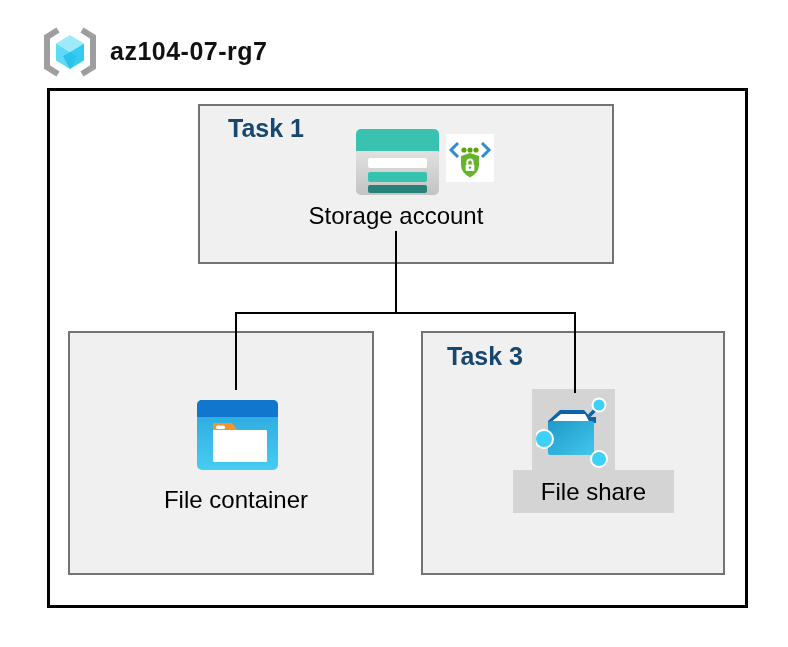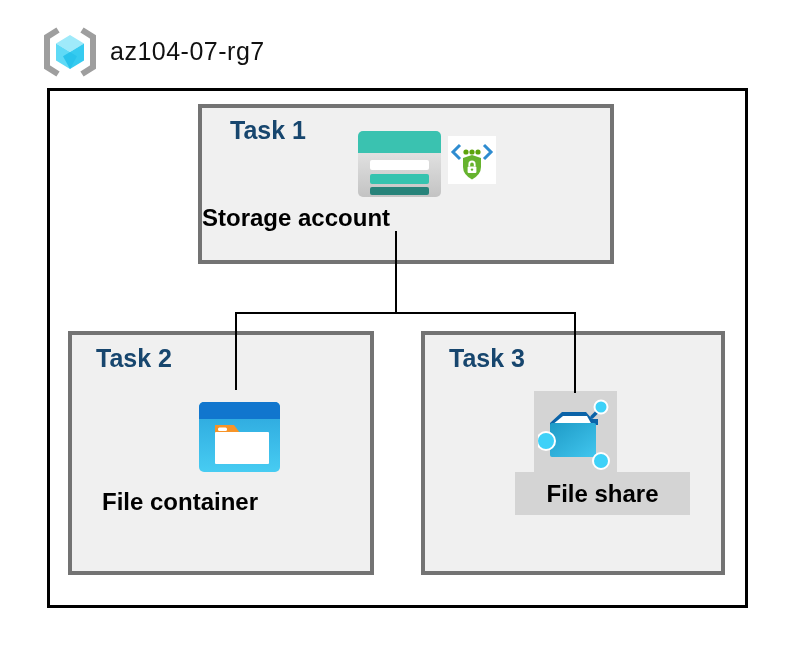--- a/index.html
+++ b/index.html
@@ -2,48 +2,48 @@
 <html><head>
 <meta charset="utf-8">
 <style>
   html,body { margin:0; padding:0; background:#ffffff; }
   .stage {
     position:relative; width:788px; height:647px; background:#ffffff;
     font-family:"Liberation Sans", sans-serif; overflow:hidden;
   }
   
   .rg-icon { position:absolute; left:37px; top:25px; }
-  .rg-title { position:absolute; left:110px; top:37px; font-size:25px; font-weight:normal; color:#111111; letter-spacing:0.5px; }
+  .rg-title { position:absolute; left:110px; top:37px; font-size:25px; font-weight:bold; color:#111111; letter-spacing:0.5px; }
   
   .outer {
     position:absolute; left:47px; top:88px; width:701px; height:520px;
     border:3px solid #000000; box-sizing:border-box; background:#ffffff;
   }
   
-  .task { position:absolute; background:#F0F0F0; border:4px solid #737373; box-sizing:border-box; }
+  .task { position:absolute; background:#F0F0F0; border:2px solid #737373; box-sizing:border-box; }
   .task-1 { left:198px; top:104px; width:416px; height:160px; }
   .task-2 { left:68px;  top:331px; width:306px; height:244px; }
   .task-3 { left:421px; top:331px; width:304px; height:244px;padding-left:12px; }
   .task-heading { position:absolute; color:#17466E; font-weight:bold; font-size:25px; }
   .task-1 .task-heading { left:28px; top:8px; }
   .task-2 .task-heading { left:24px; top:9px; }
   .task-3 .task-heading { left:24px; top:9px; }
-  .item-label { position:absolute; font-weight:bold; font-size:24px; color:#000000; text-align:left; }
+  .item-label { position:absolute; font-weight:normal; font-size:24px; color:#000000; text-align:center; }
   .task-1 .item-label { left:0; top:96px; width:392px; }
   .task-2 .item-label { left:30px; top:153px; width:272px; }
   
   .storage-icon-wrap { position:absolute; left:156px; top:23px; }
   .secure-icon-wrap  { position:absolute; left:246px; top:28px; }
   .blob-icon-wrap    { position:absolute; left:127px; top:67px; }
   .fs-icon-plate {
     position:absolute; left:109px; top:56px; width:83px; height:81px;
     background:#D4D4D4; display:flex; align-items:flex-end; justify-content:center;
   }
   .fs-label-plate {
-    position:absolute; left:90px; top:137px; width:175px; height:43px;
+    position:absolute; left:90px; top:137px; width:161px; height:43px;
     background:#D4D4D4; display:flex; align-items:center; justify-content:center;
   }
   .fs-label-plate .item-label { position:static; width:auto; }
   
   .line { position:absolute; background:#000000; z-index:5; }
   .line-v1 { left:395px; top:231px; width:2px;  height:82px; }
   .line-h1 { left:235px; top:312px; width:341px; height:2px; }
   .line-v2 { left:235px; top:313px; width:2px;  height:77px; }
   .line-v3 { left:574px; top:313px; width:2px;  height:80px; }
 </style>
@@ -99,21 +99,20 @@
         <path d="M24 19 L33 22 V31 Q33 38.5 24 43.5 Q15 38.5 15 31 V22 Z" fill="#66B32E"></path>
         <path d="M21.3 30.5 v-2.3 a2.7 2.7 0 0 1 5.4 0 v2.3" fill="none" stroke="#FFFFFF" stroke-width="1.8"></path>
         <rect x="19.6" y="30.5" width="8.8" height="6.6" rx="1" fill="#FFFFFF"></rect>
         <circle cx="24" cy="33.6" r="1.2" fill="#66B32E"></circle>
       </svg>
     </div>
     <div class="item-label">Storage account</div>
   </div>
 
   <div class="task task-2">
-    <div class="task-heading">Task 2</div>
     <div class="blob-icon-wrap">
       <svg width="81" height="70" viewBox="0 0 81 70">
         <defs>
           <linearGradient id="bg1" x1="0" y1="0" x2="0" y2="1">
             <stop offset="0" stop-color="#2AA4DC"></stop>
               <stop offset="1" stop-color="#47CCF2"></stop>
           </linearGradient>
           <clipPath id="bclip">
               <rect width="81" height="70" rx="5"></rect>
             </clipPath>

